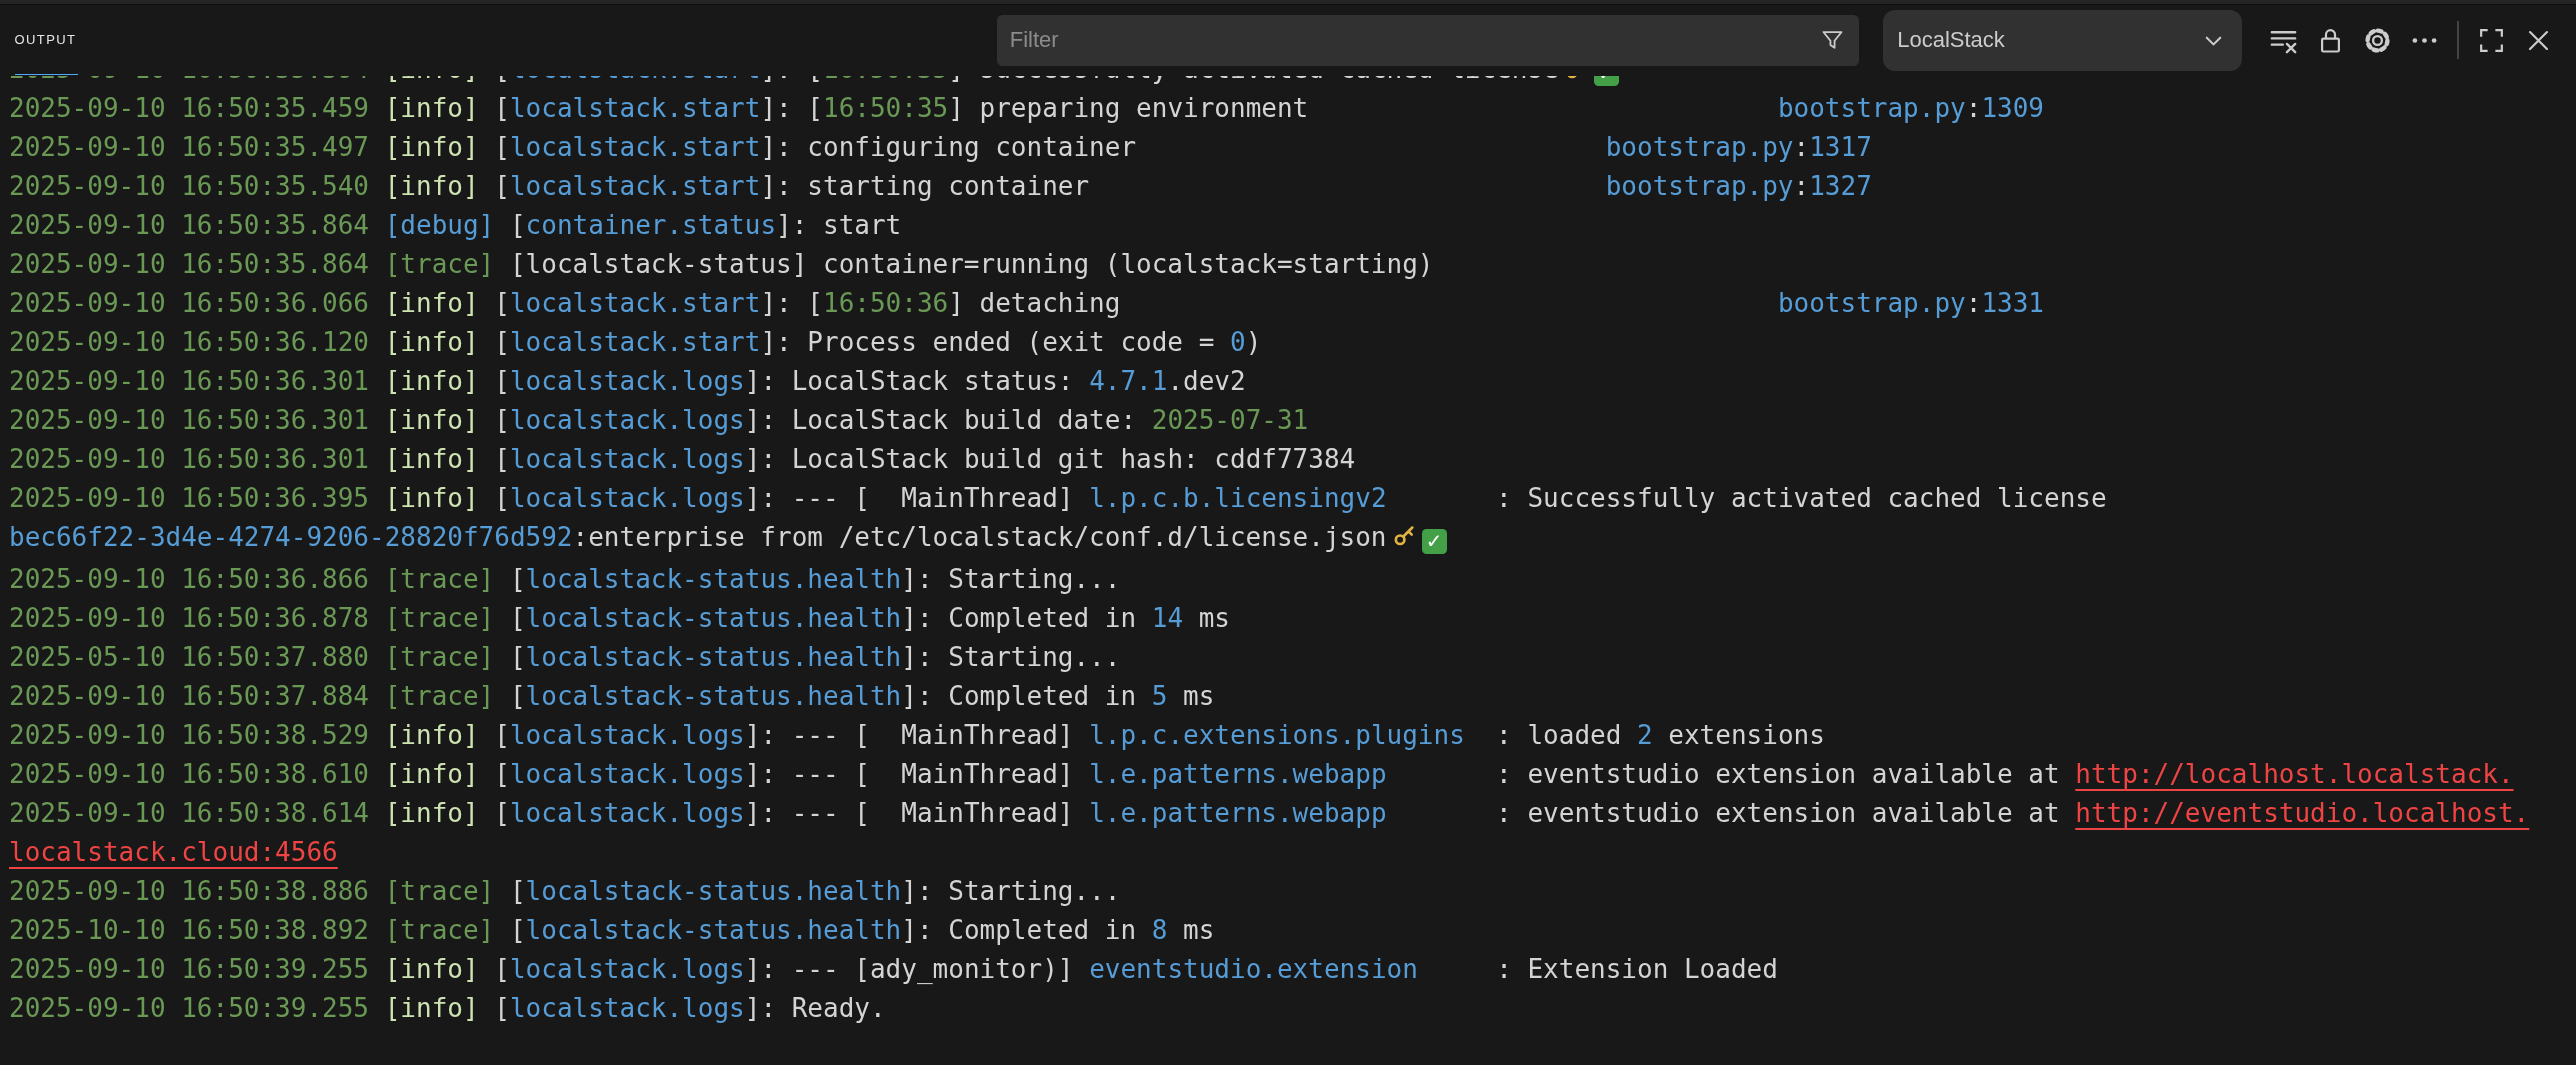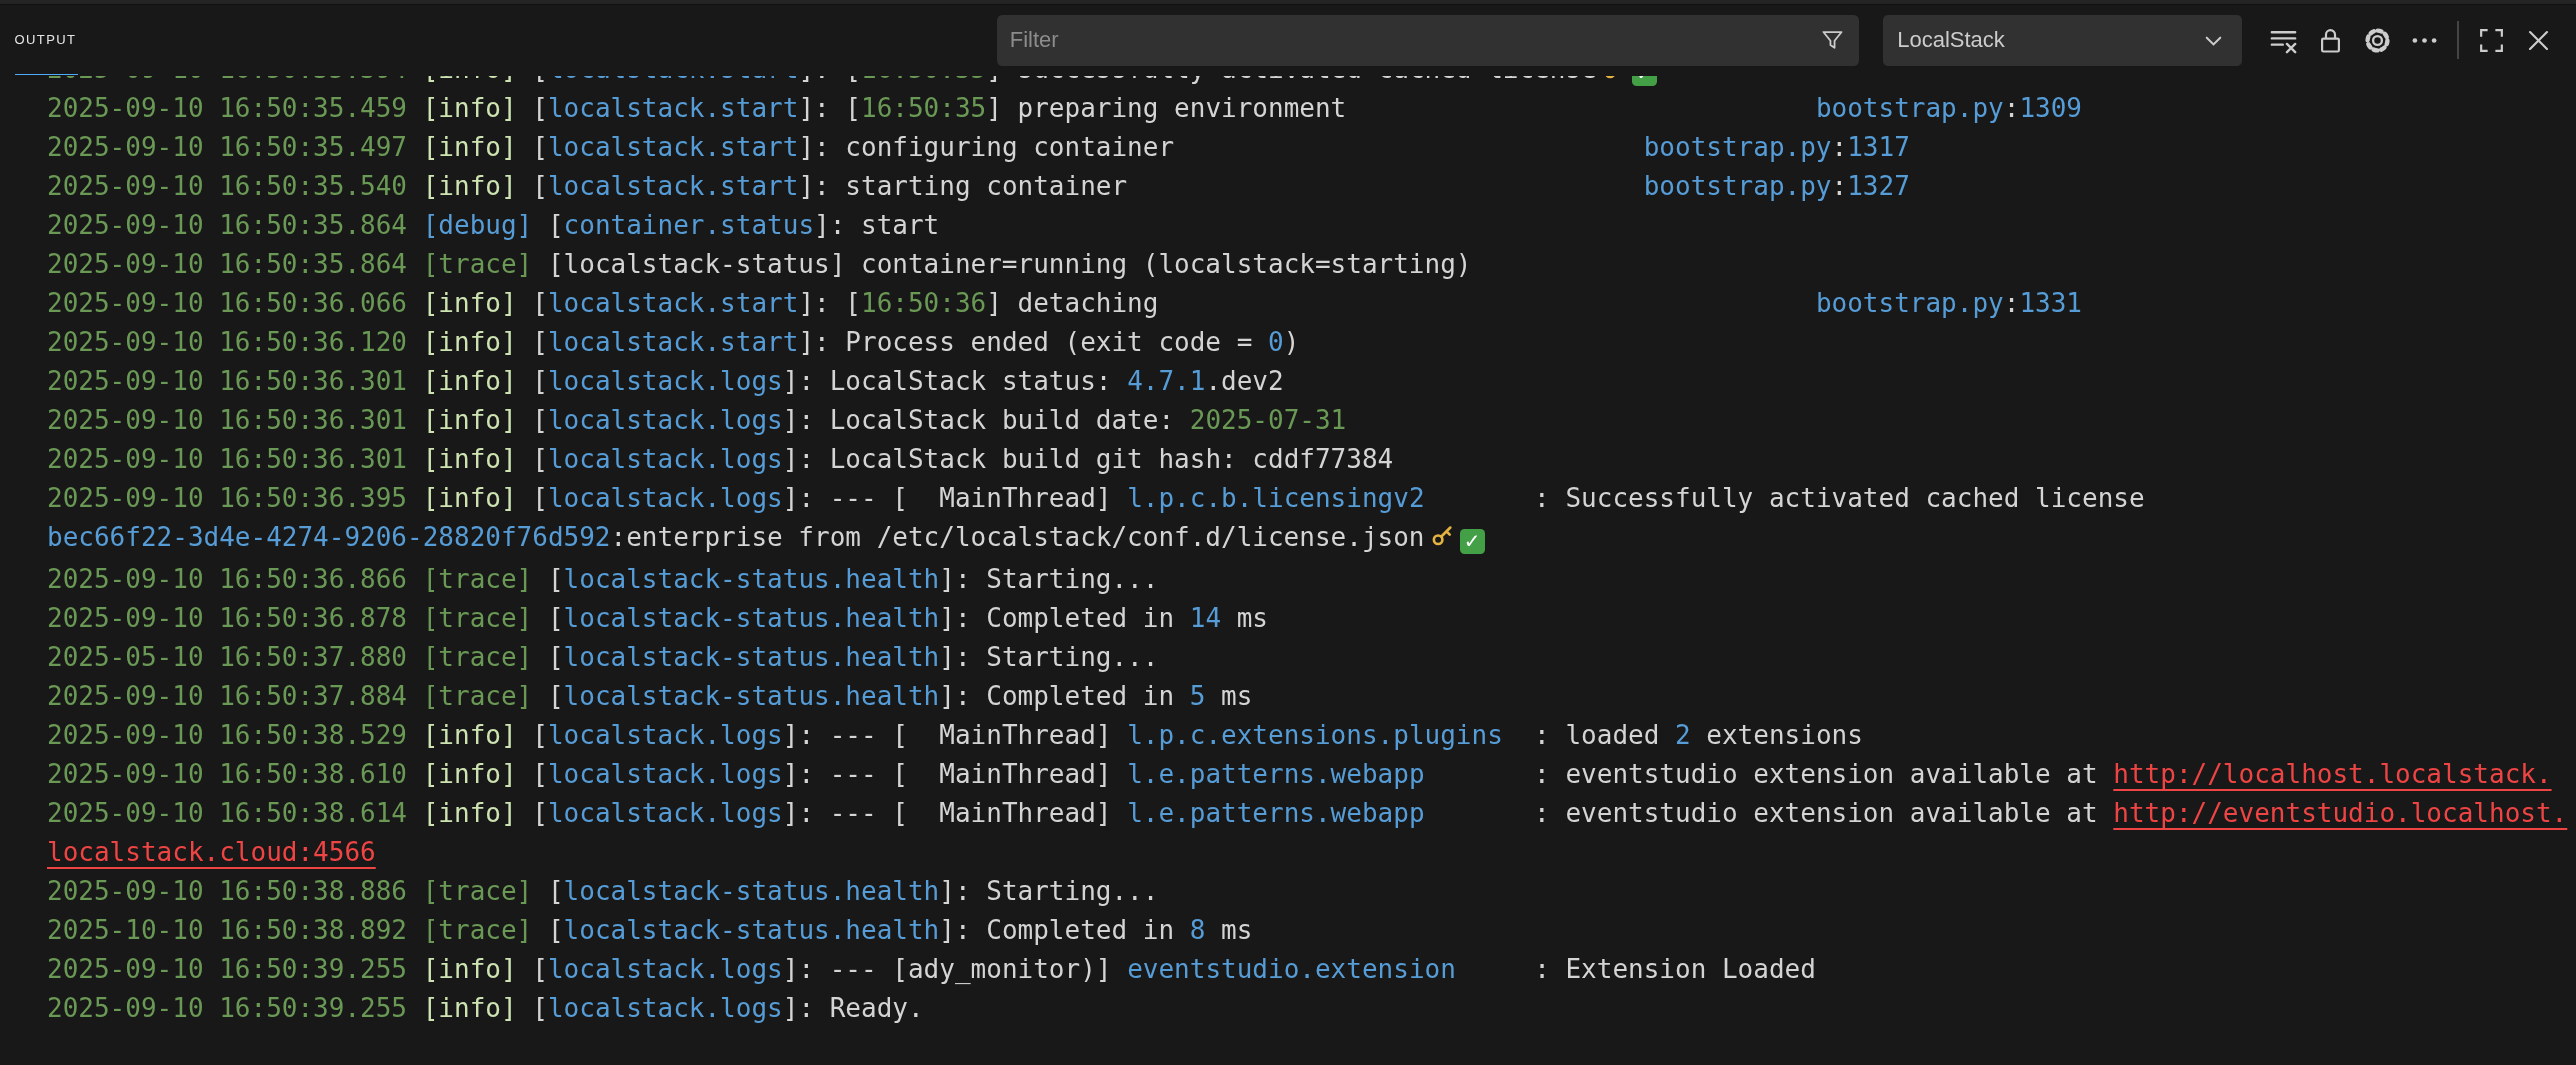--- a/index.html
+++ b/index.html
@@ -25,37 +25,37 @@
     width:862px; height:51px; background:#313131; border-radius:5.4px;
     display:flex; align-items:center; padding:0 12.6px; margin-right:23.5px;
   }
   .filter-input{
     flex:1; background:transparent; border:none; outline:none;
     color:#c4b5fd; font-size:22px; font-family:"Liberation Sans",sans-serif;
   }
   .filter-input::placeholder{ color:#8c8c8c; }
 
   .channel-select{
-    width:359px; height:51px; background:#313131; border-radius:5px;
+    width:359px; height:61px; background:#313131; border-radius:12px;
     display:flex; align-items:center; padding:0 14.5px; margin-right:18px; cursor:pointer;
   }
   .channel-label{ color:#cccccc; font-size:22px; flex:1; }
 
   .icon-btn{
     width:47px; height:47px; display:flex; align-items:center; justify-content:center;
     border-radius:7.2px; cursor:pointer; flex:0 0 auto;
   }
   .v-divider{ width:1.8px; height:38px; background:#444444; margin:0 9px; }
 
   .log-area{
     padding:0.9px 0 0 9px;
     font-family:"DejaVu Sans Mono", monospace;
     font-size:26px;
   }
-  .log-line{ line-height:39px; white-space:pre;margin-left:38px; }
+  .log-line{ line-height:39px; white-space:pre; }
   .log-line.partial{ height:12.6px; overflow:hidden; }
   .log-line.partial span{ position:relative; top:-26px; }
 
   .seg-ts    { color:#6a9955; }
   .seg-trace { color:#6a9955; }
   .seg-info  { color:#cde3b1; }
   .seg-debug { color:#569cd6; }
   .seg-mod   { color:#569cd6; }
   .seg-num   { color:#569cd6; }
   .seg-text  { color:#d4d4d4; }

